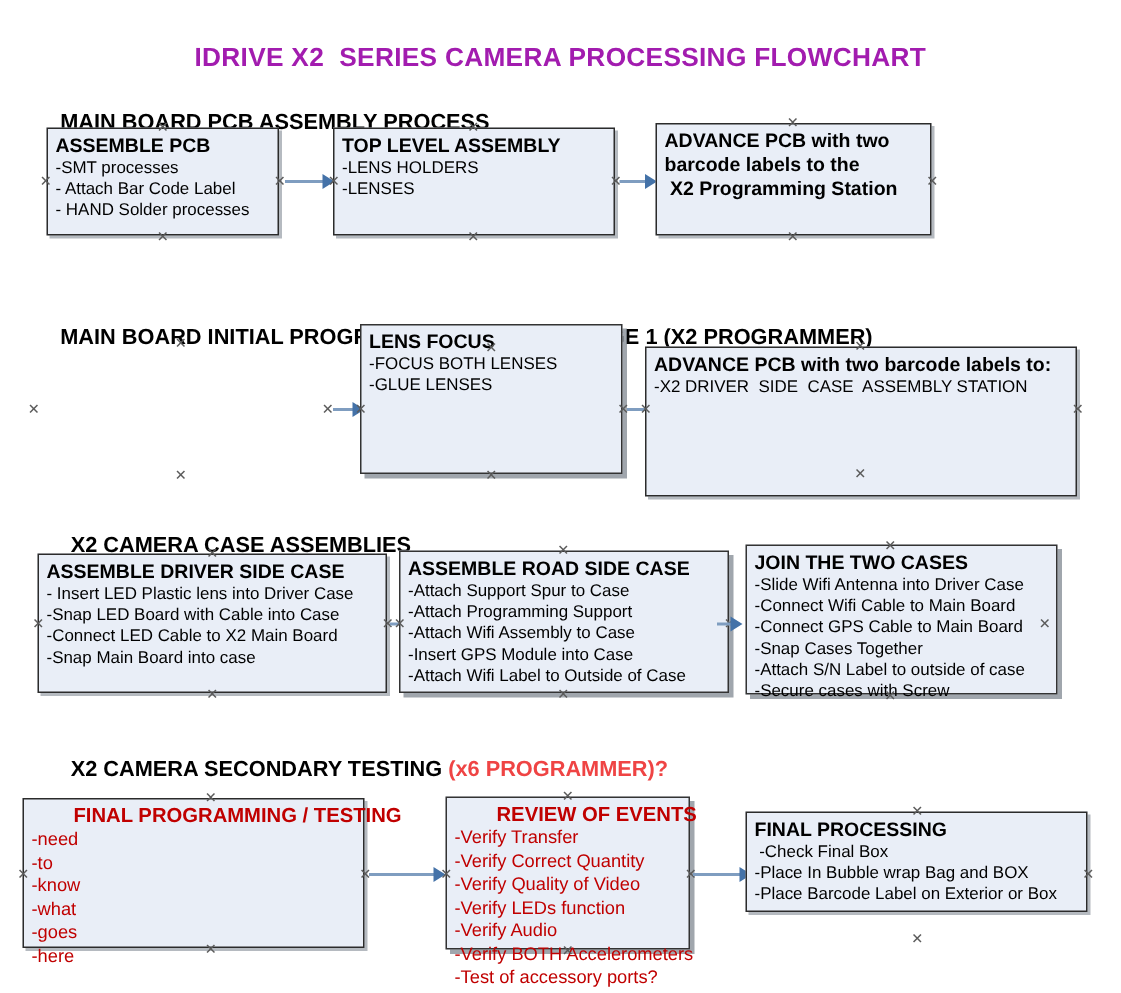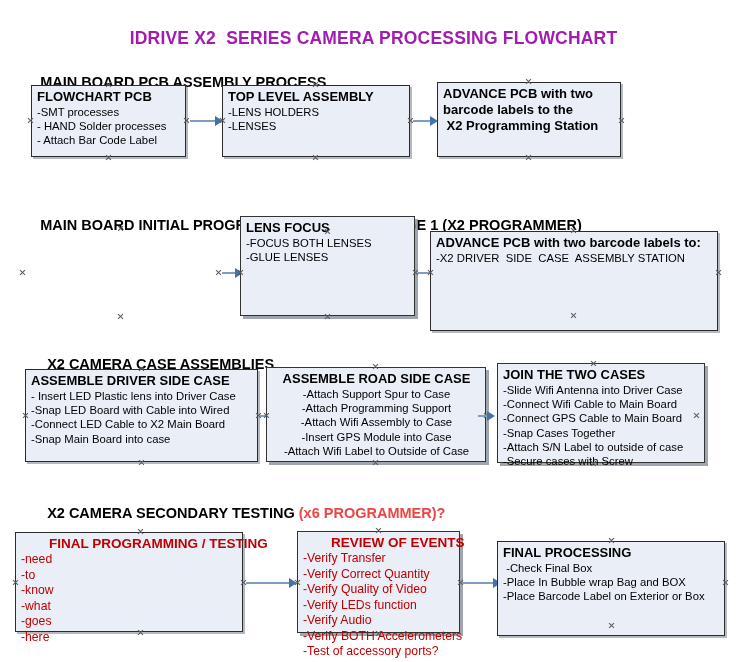--- a/index.html
+++ b/index.html
@@ -111,24 +111,24 @@
 
 <div class="canvas">
 
   <div class="doc-title">IDRIVE X2  SERIES CAMERA PROCESSING FLOWCHART</div>
 
   <div class="section-heading" style="left:24px; top:58px;">
     <span>MAIN BOARD PCB ASSEMBLY PROCESS</span>
   </div>
 
   <div class="fbox" style="left:31px; top:85px; width:155px; height:72px;">
-    <div class="btitle">FLOWCHART PCB</div>
+    <div class="btitle">ASSEMBLE PCB</div>
     <div class="bline">-SMT processes</div>
+    <div class="bline">- Attach Bar Code Label</div>
     <div class="bline">- HAND Solder processes</div>
-    <div class="bline">- Attach Bar Code Label</div>
   </div>
   <div class="hx" style="left:105px; top:81px;"></div>
   <div class="hx" style="left:105px; top:154px;"></div>
   <div class="hx" style="left:27px; top:117px;"></div>
   <div class="hx" style="left:183px; top:117px;"></div>
 
   <div class="conn" style="left:190px; top:120px; width:26px;">
     <span class="head"></span>
   </div>
 
@@ -191,34 +191,34 @@
   <div class="hx" style="left:427px; top:269px;"></div>
   <div class="hx" style="left:715px; top:269px;"></div>
 
   <div class="section-heading" style="left:31px; top:340px;">
     <span>X2 CAMERA CASE ASSEMBLIES</span>
   </div>
 
   <div class="fbox" style="left:25px; top:369px; width:233px; height:93px;">
     <div class="btitle">ASSEMBLE DRIVER SIDE CASE</div>
     <div class="bline">- Insert LED Plastic lens into Driver Case</div>
-    <div class="bline">-Snap LED Board with Cable into Wired</div>
+    <div class="bline">-Snap LED Board with Cable into Case</div>
     <div class="bline">-Connect LED Cable to X2 Main Board</div>
     <div class="bline">-Snap Main Board into case</div>
   </div>
   <div class="hx" style="left:138px; top:365px;"></div>
   <div class="hx" style="left:138px; top:459px;"></div>
   <div class="hx" style="left:22px; top:412px;"></div>
   <div class="hx" style="left:255px; top:412px;"></div>
 
   <div class="conn" style="left:260px; top:415px; width:10px;">
     <span class="head"></span>
   </div>
 
-  <div class="fbox grayedge" style="left:266px; top:367px; width:220px; height:95px;text-align:center;">
+  <div class="fbox grayedge" style="left:266px; top:367px; width:220px; height:95px;">
     <div class="btitle">ASSEMBLE ROAD SIDE CASE</div>
     <div class="bline">-Attach Support Spur to Case</div>
     <div class="bline">-Attach Programming Support</div>
     <div class="bline">-Attach Wifi Assembly to Case</div>
     <div class="bline">-Insert GPS Module into Case</div>
     <div class="bline">-Attach Wifi Label to Outside of Case</div>
   </div>
   <div class="hx" style="left:372px; top:363px;"></div>
   <div class="hx" style="left:372px; top:459px;"></div>
   <div class="hx" style="left:263px; top:412px;"></div>
@@ -275,21 +275,21 @@
   </div>
   <div class="hx" style="left:375px; top:527px;"></div>
   <div class="hx" style="left:375px; top:630px;"></div>
   <div class="hx" style="left:294px; top:579px;"></div>
   <div class="hx" style="left:457px; top:579px;"></div>
 
   <div class="conn" style="left:462px; top:582px; width:32px;">
     <span class="head"></span>
   </div>
 
-  <div class="fbox" style="left:497px; top:541px; width:228px; height:95px;">
+  <div class="fbox" style="left:497px; top:541px; width:228px; height:67px;">
     <div class="btitle">FINAL PROCESSING</div>
     <div class="bline"> -Check Final Box</div>
     <div class="bline">-Place In Bubble wrap Bag and BOX</div>
     <div class="bline">-Place Barcode Label on Exterior or Box</div>
   </div>
   <div class="hx" style="left:608px; top:537px;"></div>
   <div class="hx" style="left:608px; top:622px;"></div>
   <div class="hx" style="left:722px; top:579px;"></div>
 
 </div>

